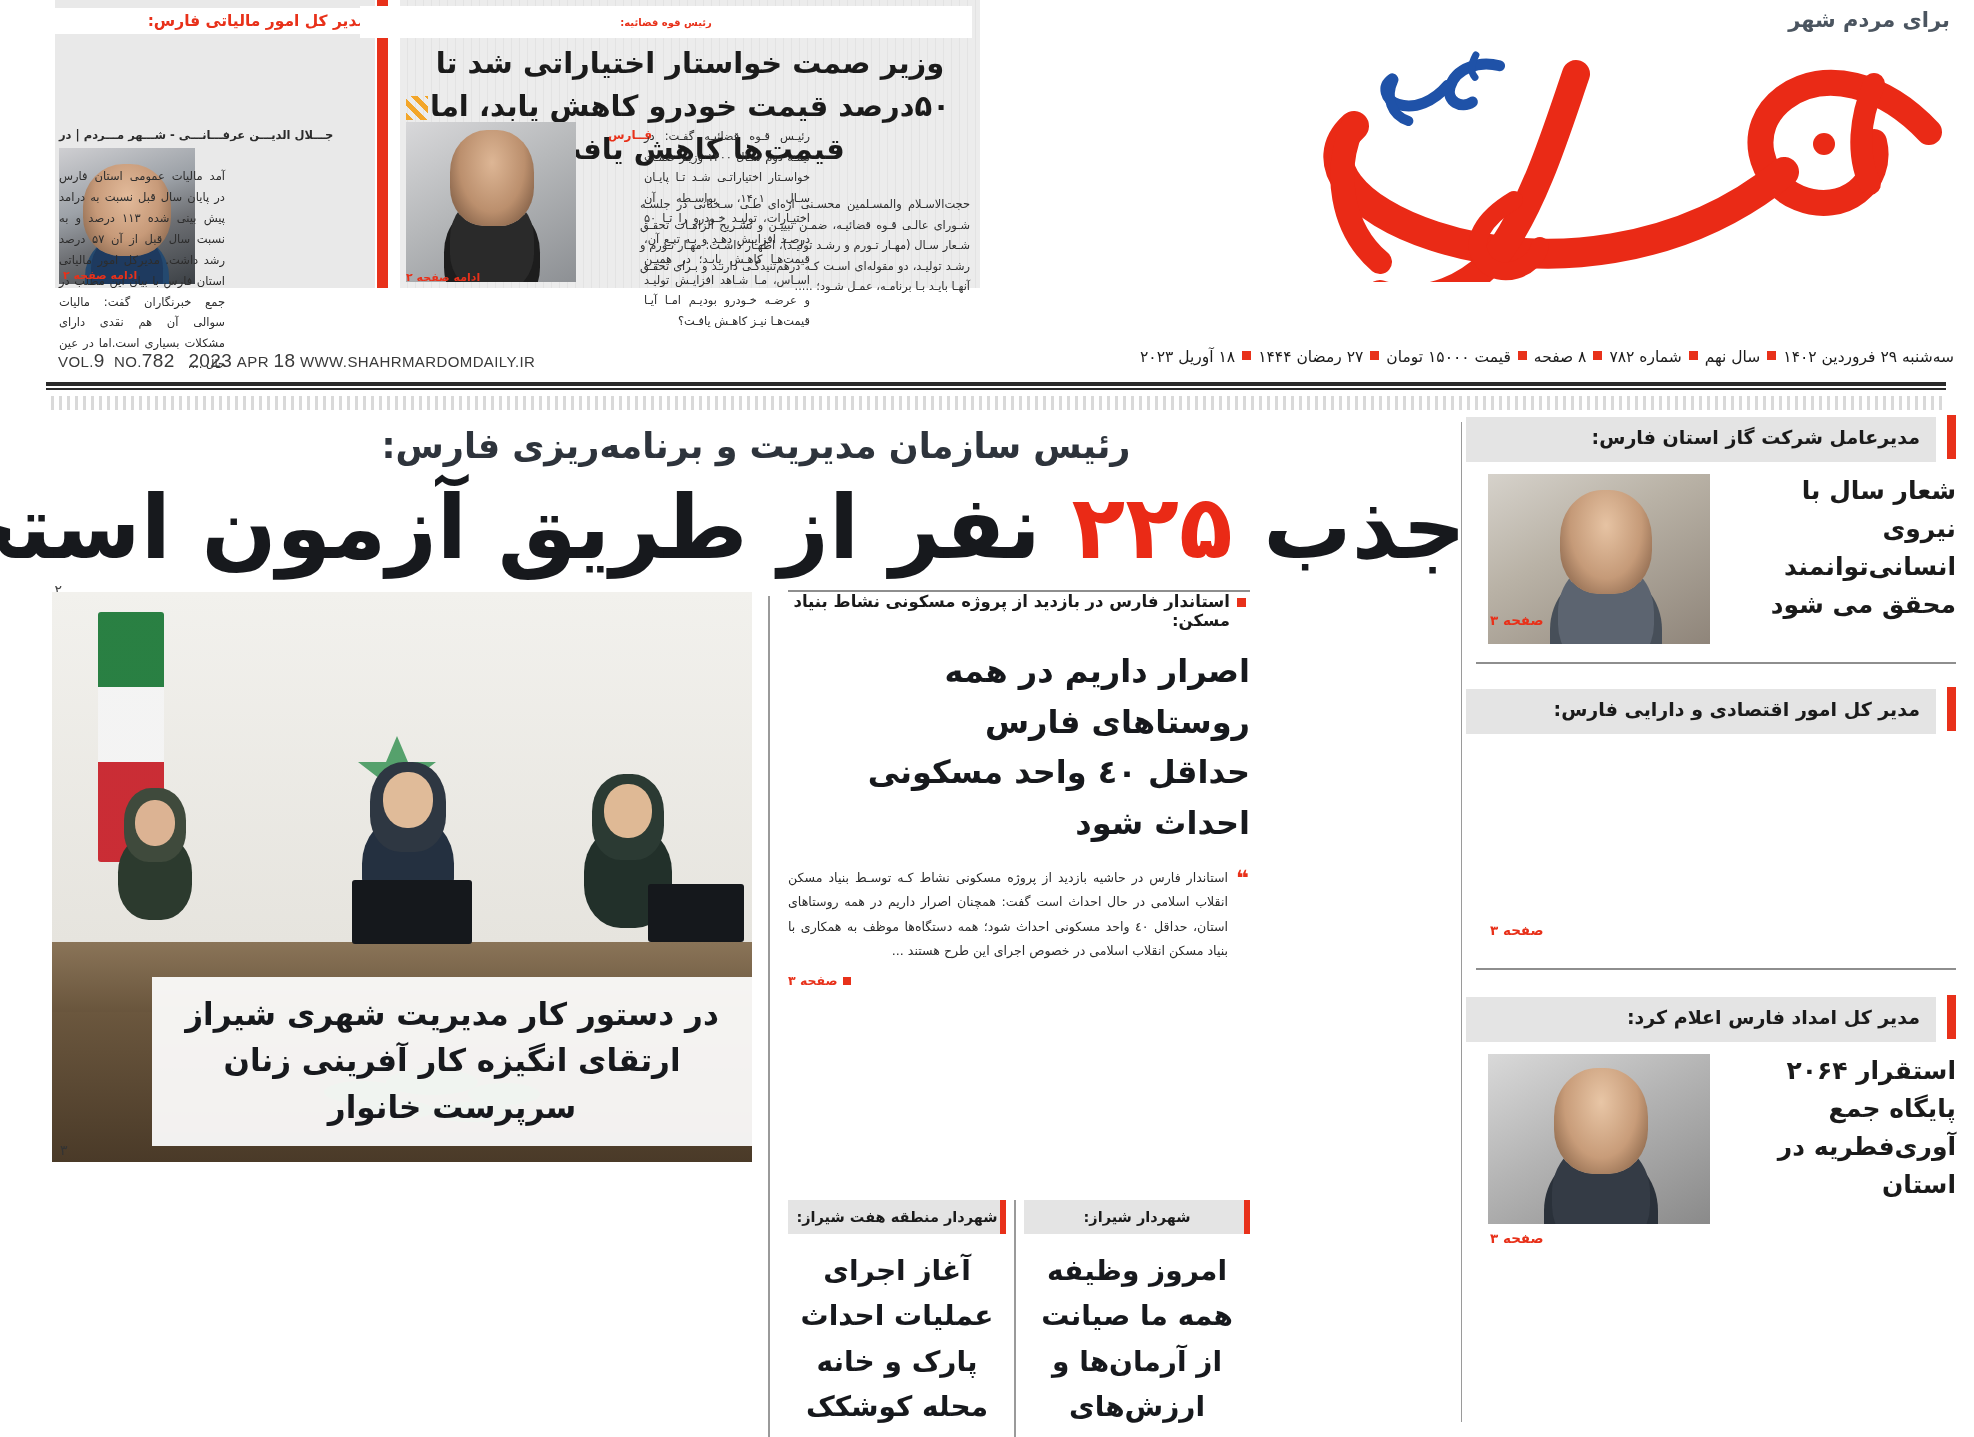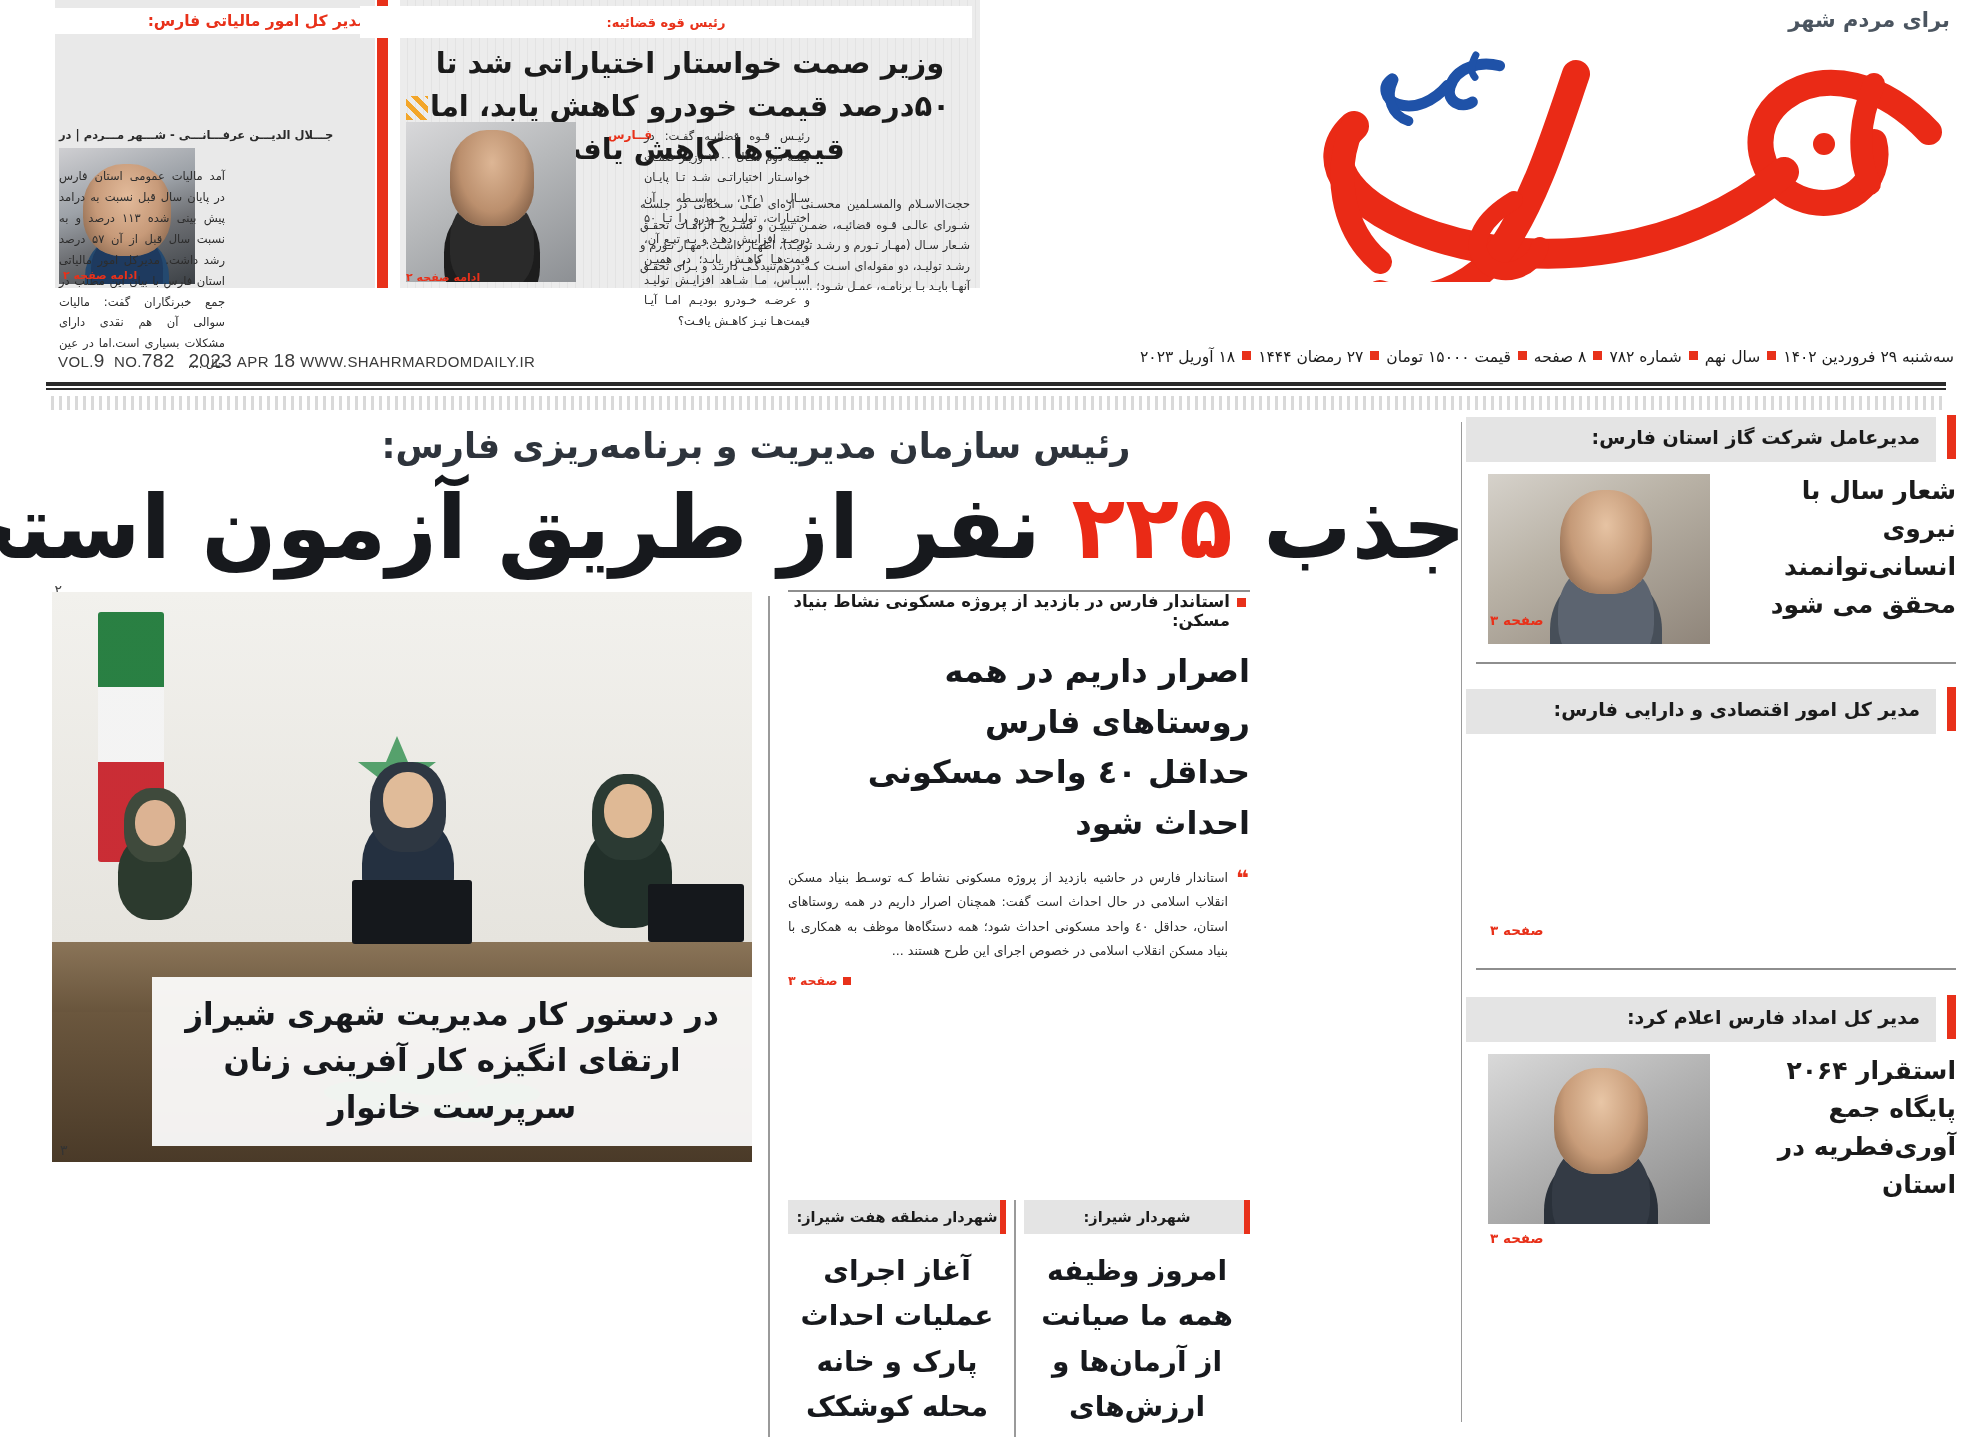--- a/index.html
+++ b/index.html
@@ -58,21 +58,21 @@
   }
 
   
   .box-jud {
     position:absolute; left:400px; top:0; width:580px; height:288px;
     background:#ececec;
     background-image: repeating-linear-gradient(90deg,#ececec 0 7px,#e3e3e3 7px 8px);
   }
   .box-jud .kicker {
     position:absolute; right:8px; top:6px; width:612px; height:32px;
-    background:#fff; color:#e8311a; font-size:13px; font-weight:bold;
+    background:#fff; color:#e8311a; font-size:10px; font-weight:bold;
     display:flex; align-items:center; justify-content:center;
   }
   .box-jud .hl {
     position:absolute; right:10px; top:42px; width:560px;
     font-size:29px; font-weight:bold; line-height:1.48; color:#1b1b1b;
     text-align:center; letter-spacing:-0.8px;
   }
   .box-jud .src {
     position:absolute; right:328px; top:128px; font-size:12px; font-weight:bold; color:#e8311a;
     letter-spacing:2px;

